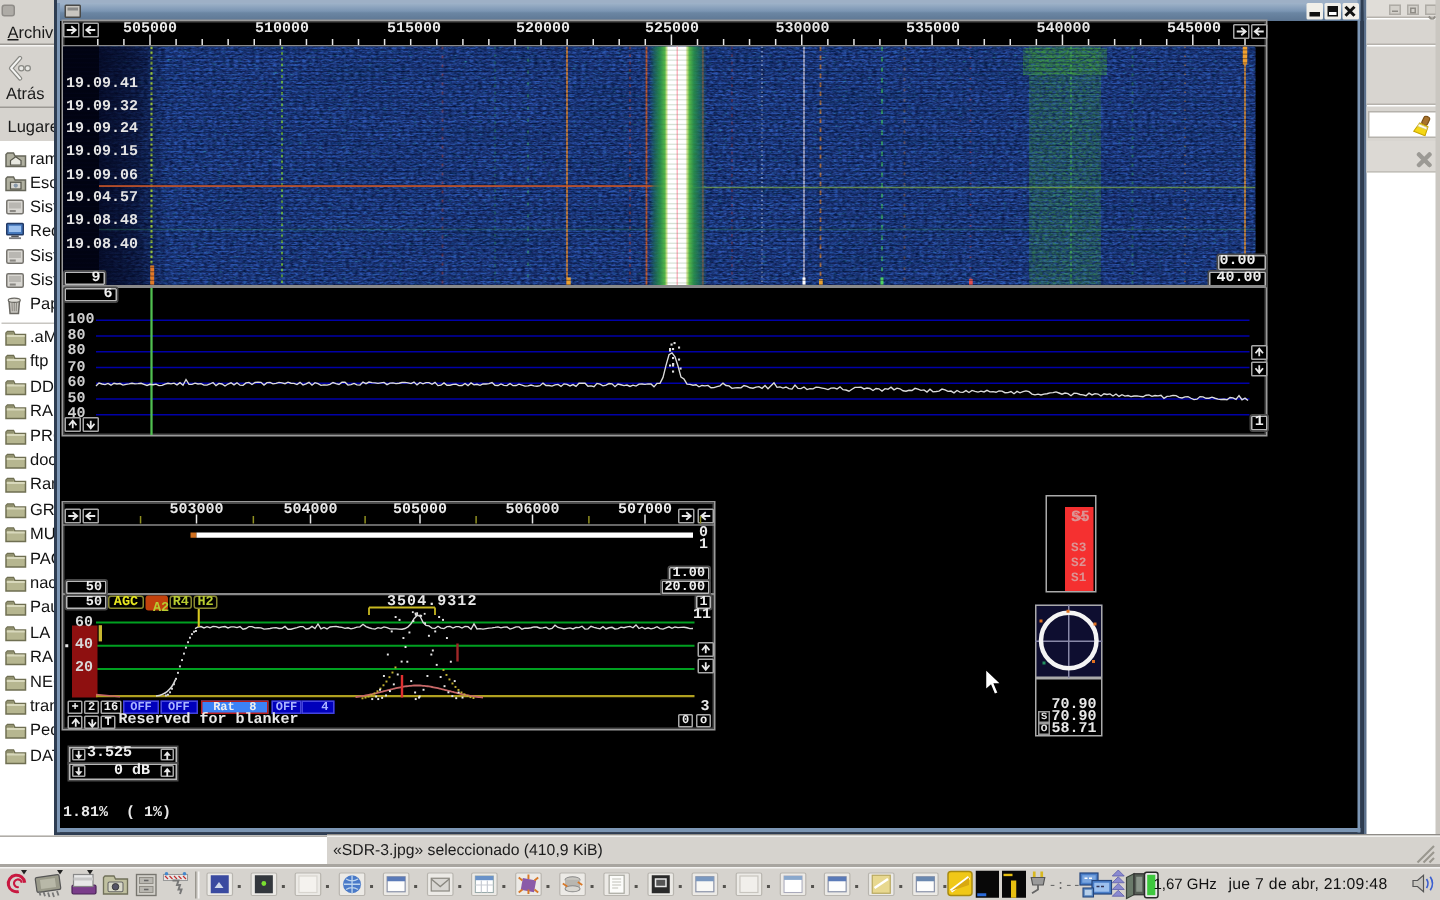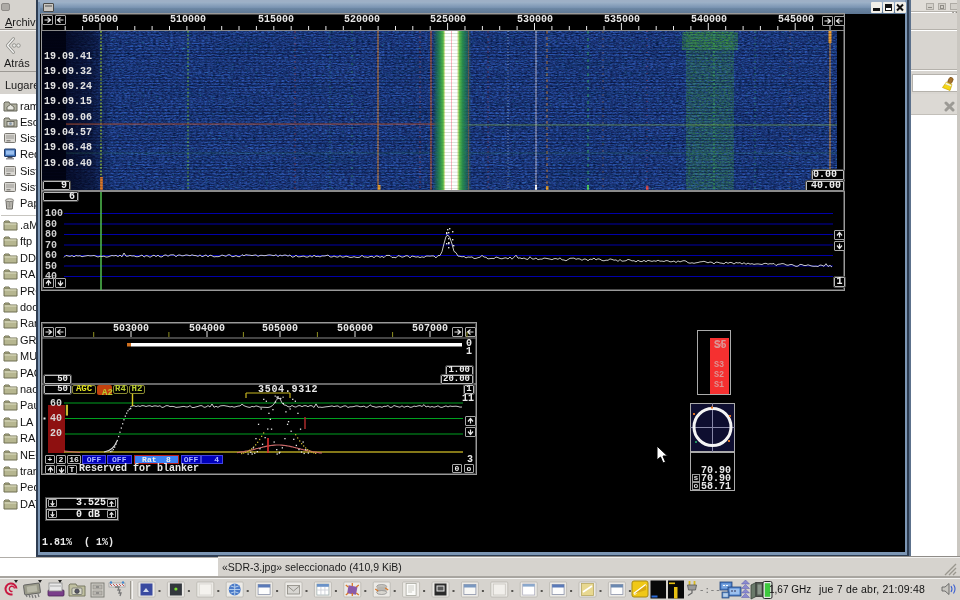--- a/index.html
+++ b/index.html
@@ -487,21 +487,21 @@
       </svg>
     </div>
 <div class="btn" style="left:793px;top:228px;width:11px;height:10px;line-height:9px;font-size:8px;">
       <svg width="9" height="8" style="display:block;margin:auto">
         <path d="M4.5 1.5 V6 M2.0 3.5 L4.5 6.5 L7.0 3.5" fill="none" stroke="#e8e8e8" stroke-width="1.2"></path>
       </svg>
     </div>
 <div class="vbox" style="left:793px;top:264px;width:11px;height:10px;line-height:8px;text-align:center;">1</div>
 </div>
 
-<div class="abs" id="hires" style="left:41px;top:322px;width:436px;height:136px;">
+<div class="abs" id="hires" style="left:41px;top:334px;width:436px;height:136px;">
 <div class="abs" style="left:0;top:0;width:436px;height:153px;border:1px solid #9a9a9a;box-shadow:inset 1px 1px 0 #4a4a4a, inset -1px -1px 0 #4a4a4a;"></div>
 <div class="btn" style="left:1.5px;top:5px;width:11px;height:10px;line-height:9px;font-size:8px;">
       <svg width="9" height="8" style="display:block;margin:auto">
         <path d="M1.5 4.0 H7 M4.5 1.5 L7.5 4.0 L4.5 6.5" fill="none" stroke="#e8e8e8" stroke-width="1.2"></path>
       </svg>
     </div>
 <div class="btn" style="left:13.5px;top:5px;width:11px;height:10px;line-height:9px;font-size:8px;">
       <svg width="9" height="8" style="display:block;margin:auto">
         <path d="M7.5 4.0 H2 M4.5 1.5 L1.5 4.0 L4.5 6.5" fill="none" stroke="#e8e8e8" stroke-width="1.2"></path>
       </svg>
@@ -734,21 +734,21 @@
         <path d="M3.5 0.5 V3.5" stroke="#e8e8e8" stroke-width="1.2" fill="none"></path>
         <path d="M1 3.2 L6 3.2 L3.5 6.2 Z" fill="#e8e8e8"></path>
       </svg>
     </div>
 <div class="btn" style="left:107px;top:498.5px;width:9px;height:8px;line-height:7px;font-size:7px;">
       <svg width="7" height="7" style="display:block;margin:auto">
         <path d="M3.5 3.5 V6.5" stroke="#e8e8e8" stroke-width="1.2" fill="none"></path>
         <path d="M1 3.8 L6 3.8 L3.5 0.8 Z" fill="#e8e8e8"></path>
       </svg>
     </div>
-<div class="abs" style="left:58px;top:499.0px;width:48px;text-align:right;font-family:'Liberation Mono',monospace;font-weight:bold;font-size:10px;line-height:8px;color:#efefef;white-space:pre;">3.525</div>
+<div class="abs" style="left:58px;top:499.0px;width:48px;text-align:left;font-family:'Liberation Mono',monospace;font-weight:bold;font-size:10px;line-height:8px;color:#efefef;white-space:pre;">3.525</div>
 <div class="abs" style="left:46px;top:509px;width:72px;height:11px;background:#000;border:1px solid #b8b8b8;outline:1px solid #494949;"></div>
 <div class="btn" style="left:47.5px;top:510px;width:9px;height:8px;line-height:7px;font-size:7px;">
       <svg width="7" height="7" style="display:block;margin:auto">
         <path d="M3.5 0.5 V3.5" stroke="#e8e8e8" stroke-width="1.2" fill="none"></path>
         <path d="M1 3.2 L6 3.2 L3.5 6.2 Z" fill="#e8e8e8"></path>
       </svg>
     </div>
 <div class="btn" style="left:107px;top:510px;width:9px;height:8px;line-height:7px;font-size:7px;">
       <svg width="7" height="7" style="display:block;margin:auto">
         <path d="M3.5 3.5 V6.5" stroke="#e8e8e8" stroke-width="1.2" fill="none"></path>

